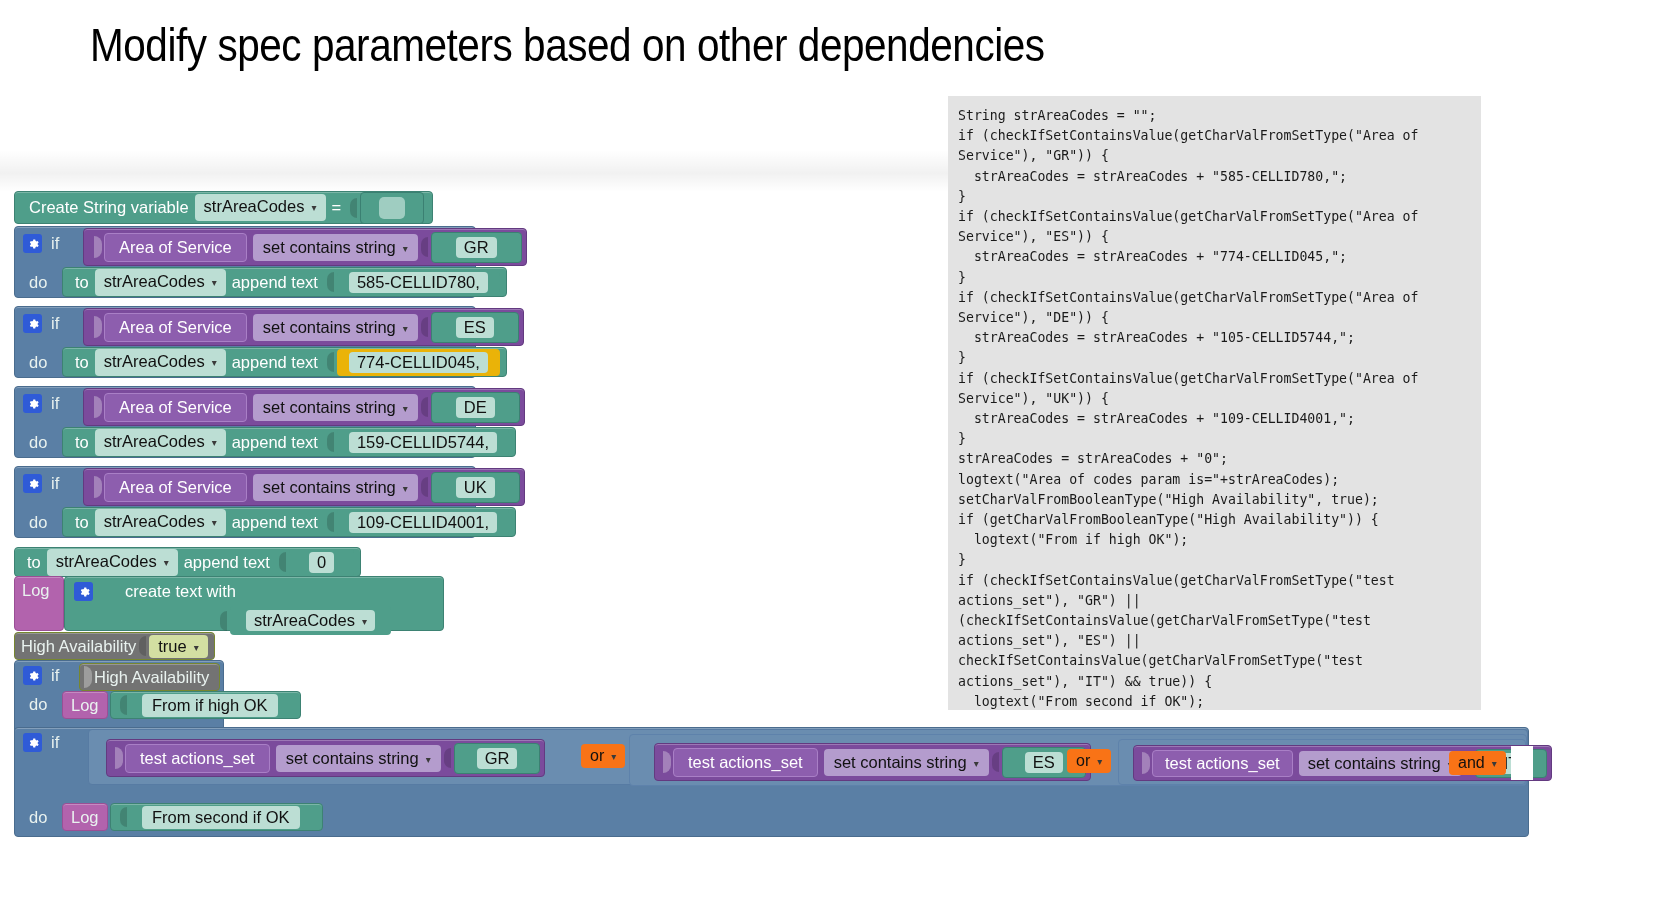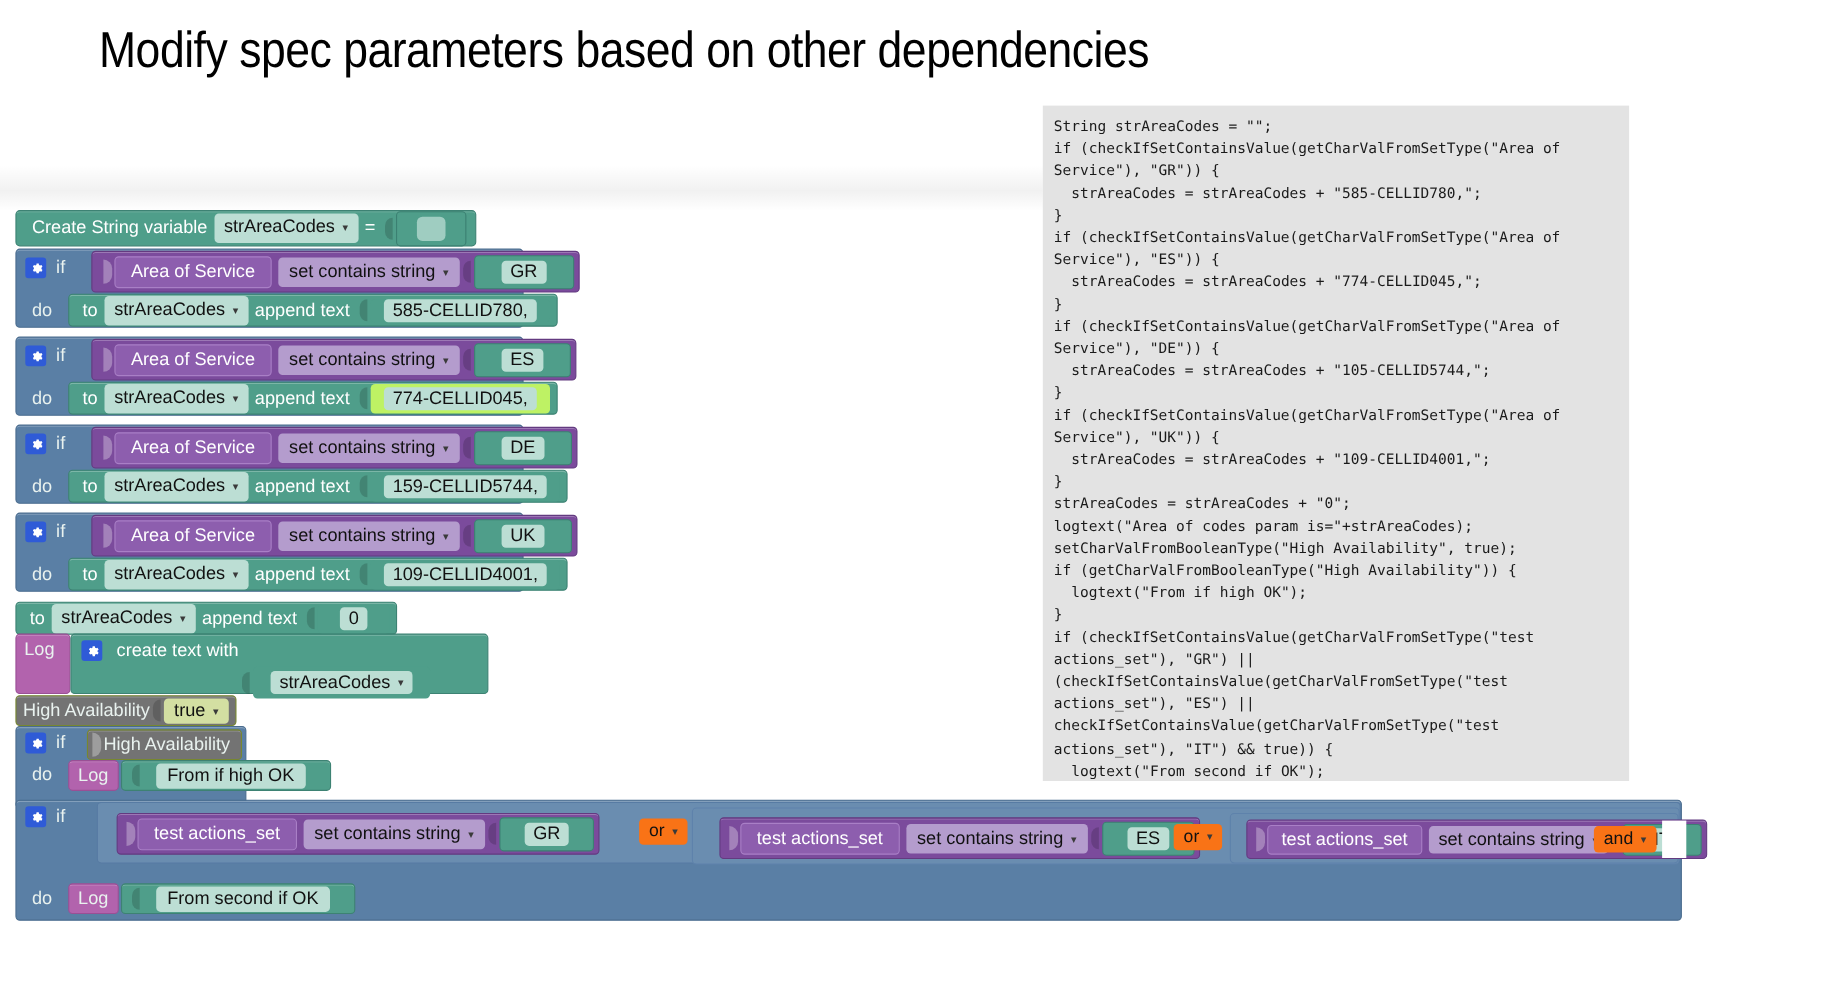--- a/index.html
+++ b/index.html
@@ -210,21 +210,21 @@
         </div>
       </div>
       <div style="position:absolute; left:14px; top:46px;">
         <span class="lbl-d">do</span>
       </div>
       <div class="blk green" style="left:47px; top:40px; height:30px; padding:0 6px;">
         <span class="lbl">to</span>
         <span class="pill drop">strAreaCodes</span>
         <span class="lbl">append text</span>
         <span class="socket"></span>
-        <span class="inner-wrap" style="background:#bef264; padding:3px 12px;">
+        <span class="inner-wrap" style="background:#eab308; padding:3px 12px;">
           <span class="pill-sm">774-CELLID045,</span>
         </span>
       </div>
     </div>
 
     <div class="blk blue" style="left:14px; top:386px; width:462px; height:72px; display:block;">
       <div style="position:absolute; left:8px; top:7px; display:flex; align-items:center; gap:9px;">
         <span class="gear">
           <svg width="12" height="12" viewBox="0 0 24 24">
               <path fill="#fff" d="M12 8a4 4 0 100 8 4 4 0 000-8zm9.4 4a7.4 7.4 0 00-.1-1.2l2-1.6-2-3.4-2.4 1a7.6 7.6 0 00-2-1.2L16.5 3h-4l-.4 2.6c-.7.3-1.4.7-2 1.2l-2.4-1-2 3.4 2 1.6A7.4 7.4 0 007.6 12c0 .4 0 .8.1 1.2l-2 1.6 2 3.4 2.4-1c.6.5 1.3.9 2 1.2l.4 2.6h4l.4-2.6c.7-.3 1.4-.7 2-1.2l2.4 1 2-3.4-2-1.6c.1-.4.1-.8.1-1.2z"></path>
@@ -298,21 +298,21 @@
       <span class="socket"></span>
       <span class="inner-wrap" style="background:#4f9e8a; padding:3px 20px;">
         <span class="pill-sm">0</span>
       </span>
     </div>
 
     <div class="blk magenta" style="left:14px; top:576px; width:50px; height:55px; display:block;">
       <span class="lbl-d" style="position:absolute; left:7px; top:4px;">Log</span>
     </div>
     <div class="blk green" style="left:64px; top:576px; width:380px; height:55px; display:block;">
-      <div style="position:absolute; left:9px; top:5px; display:flex; align-items:flex-start; gap:7px;">
+      <div style="position:absolute; left:9px; top:5px; display:flex; align-items:flex-start; gap:26px;">
         <span class="gear">
           <svg width="12" height="12" viewBox="0 0 24 24">
               <path fill="#fff" d="M12 8a4 4 0 100 8 4 4 0 000-8zm9.4 4a7.4 7.4 0 00-.1-1.2l2-1.6-2-3.4-2.4 1a7.6 7.6 0 00-2-1.2L16.5 3h-4l-.4 2.6c-.7.3-1.4.7-2 1.2l-2.4-1-2 3.4 2 1.6A7.4 7.4 0 007.6 12c0 .4 0 .8.1 1.2l-2 1.6 2 3.4 2.4-1c.6.5 1.3.9 2 1.2l.4 2.6h4l.4-2.6c.7-.3 1.4-.7 2-1.2l2.4 1 2-3.4-2-1.6c.1-.4.1-.8.1-1.2z"></path>
             </svg>
         </span>
         <span class="lbl">create text with</span>
       </div>
       <div style="position:absolute; left:152px; top:29px; display:flex; align-items:center;">
         <span class="socket"></span>
         <span class="inner-wrap" style="background:#4f9e8a; padding:4px 16px;">

